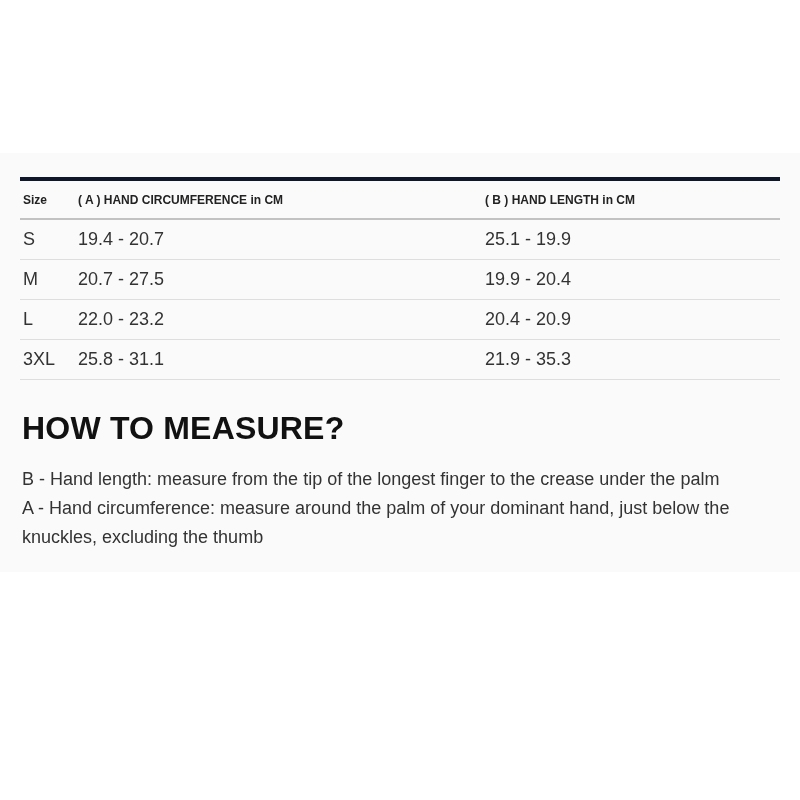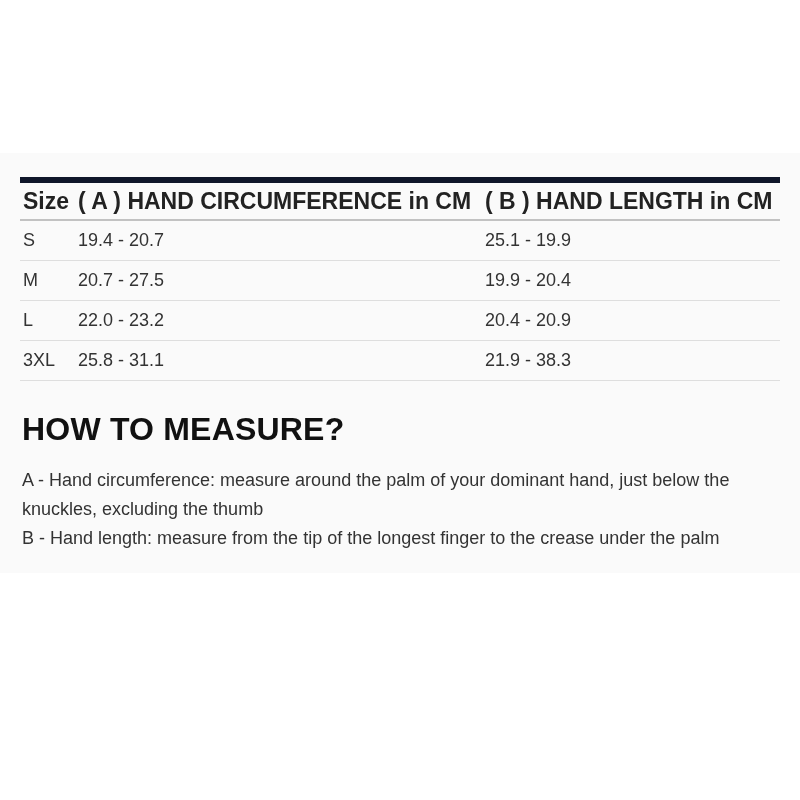--- a/index.html
+++ b/index.html
@@ -22,26 +22,26 @@
   table.size-chart {
     width: 760px;
     border-collapse: collapse;
     table-layout: fixed;
   }
   table.size-chart col.col-size   { width: 58px; }
   table.size-chart col.col-circ   { width: 407px; }
   table.size-chart col.col-length { width: 295px; }
   table.size-chart thead th {
     text-align: left;
-    font-size: 23px;
+    font-size: 12px;
     font-weight: bold;
     color: #222;
     height: 40px;
     padding: 0;
-    border-top: 6px solid #0f172a;
+    border-top: 4px solid #0f172a;
     border-bottom: 2px solid #c2c2c2;
     vertical-align: middle;
     white-space: nowrap;
   }
   table.size-chart thead th:first-child { padding-left: 3px; }
   table.size-chart tbody td {
     font-size: 18px;
     color: #333;
     height: 40px;
     padding: 0;
@@ -98,25 +98,25 @@
         <td>19.9 - 20.4</td>
       </tr>
       <tr>
         <td>L</td>
         <td>22.0 - 23.2</td>
         <td>20.4 - 20.9</td>
       </tr>
       <tr>
         <td>3XL</td>
         <td>25.8 - 31.1</td>
-        <td>21.9 - 38.3</td>
+        <td>21.9 - 35.3</td>
       </tr>
     </tbody>
   </table>
 
   <h2 class="measure-title">HOW TO MEASURE?</h2>
 
   <div class="instructions">
+    <p>B - Hand length: measure from the tip of the longest finger to the crease under the palm</p>
     <p>A - Hand circumference: measure around the palm of your dominant hand, just below the knuckles, excluding the thumb</p>
-    <p>B - Hand length: measure from the tip of the longest finger to the crease under the palm</p>
   </div>
 
 </div>
 
 </body></html>

